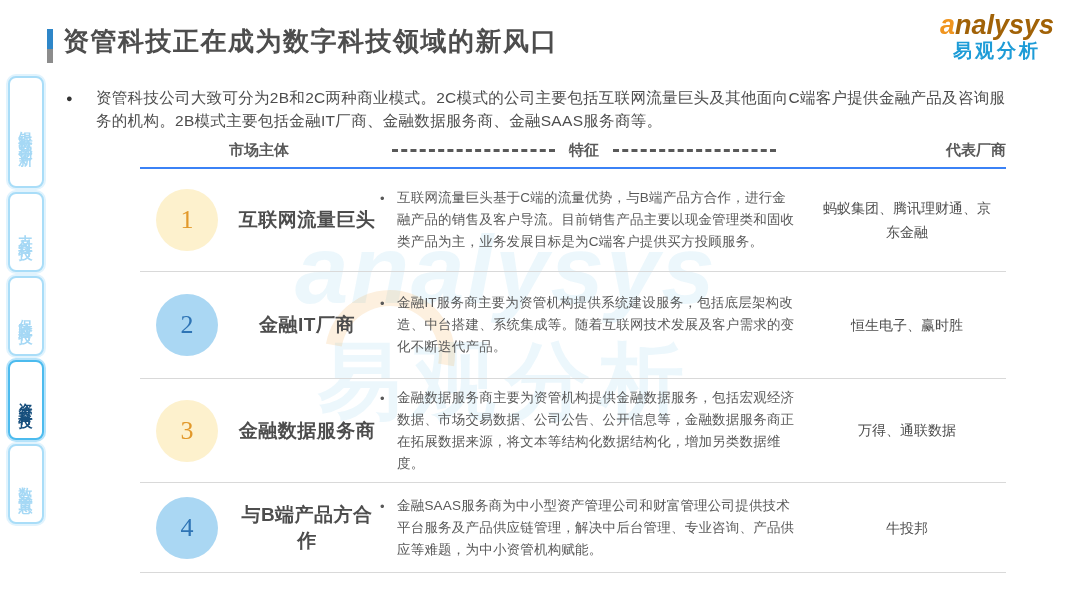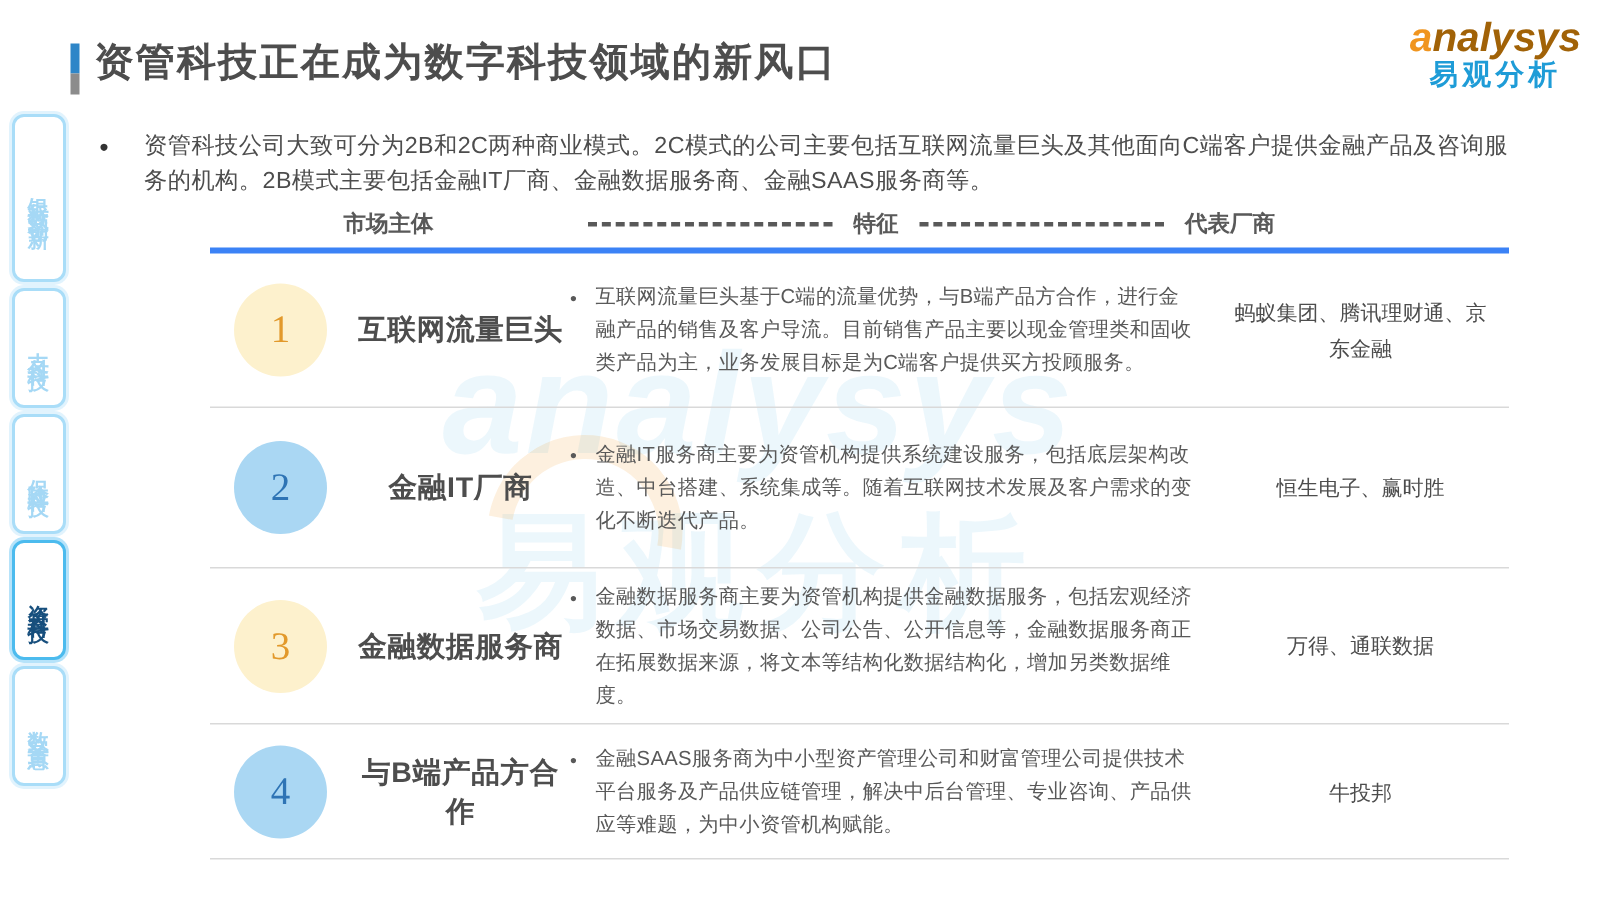--- a/index.html
+++ b/index.html
@@ -39,24 +39,24 @@
   .side-tab.h4 { height:80px; }
   .side-tab.active { color:#174f7d; border-color:#4cbbee; box-shadow:0 0 0 2px rgba(110,200,245,0.5); }
 
   
   .intro { position:absolute; left:66px; top:86px; width:944px; display:flex; font-size:15.5px; color:#4d4d4d; line-height:1.5; }
   .intro-marker { width:30px; font-size:11px; padding-top:4px; color:#333; }
   .intro-text { flex:1; letter-spacing:0.3px; }
 
   
   .mtable { position:absolute; left:140px; top:139px; width:866px; }
-  .thead { display:flex; align-items:center; border-bottom:4px solid #3b82f6; padding-bottom:6px; height:30px;
+  .thead { display:flex; align-items:center; border-bottom:2px solid #3b82f6; padding-bottom:6px; height:30px;
            font-size:15px; font-weight:bold; color:#595959; }
   .th-subject { width:238px; text-align:center; }
-  .th-vendors { width:216px; text-align:left; }
+  .th-vendors { width:216px; text-align:right; }
   .dash-sep { flex:1; border-top:3px dashed #595959; height:0; margin:0 14px; }
   .trow { display:flex; align-items:center; border-bottom:1px solid #d9d9d9; padding:8px 0; }
   .trow.r1 { min-height:103px; }
   .trow.r2 { min-height:107px; }
   .trow.r3 { min-height:103px; }
   .trow.r4 { min-height:90px; }
   .cell-num { width:94px; display:flex; justify-content:center; }
   .num-circle { width:62px; height:62px; border-radius:50%; display:flex; align-items:center; justify-content:center;
                 font-size:26px; font-family:"Liberation Serif","DejaVu Serif",serif; }
   .num-circle.yellow { background:#fdf1cd; color:#e2992b; }

